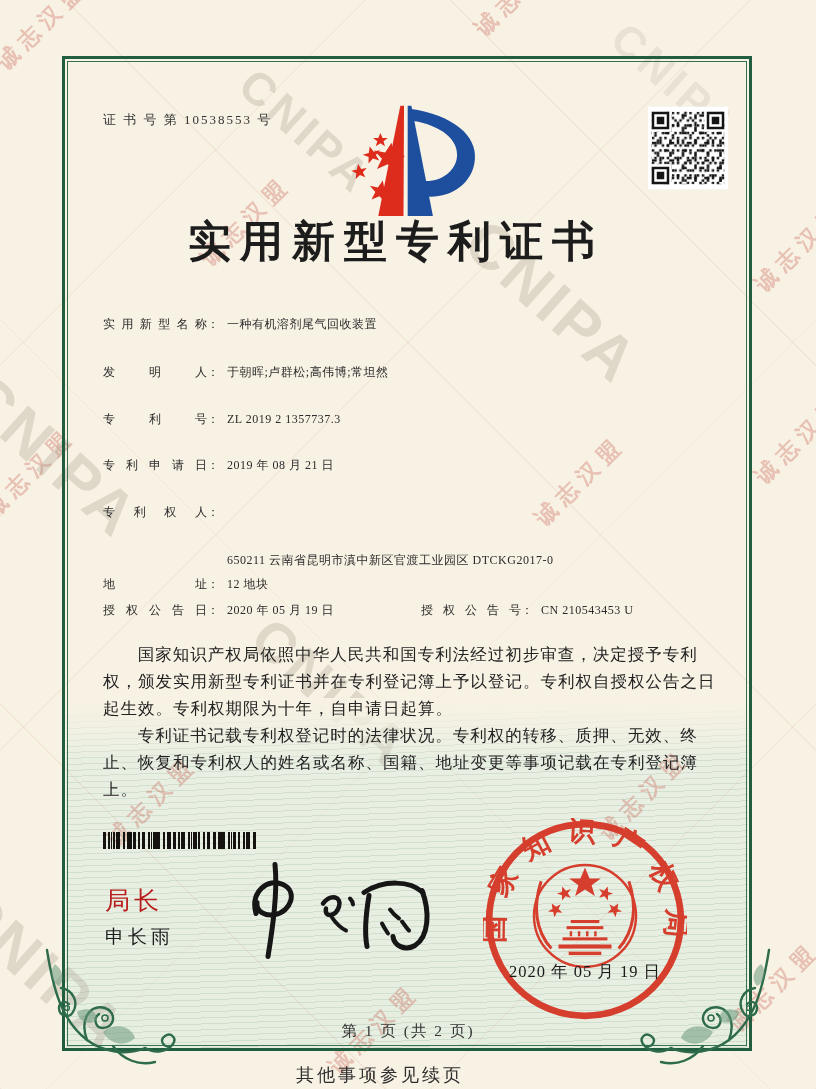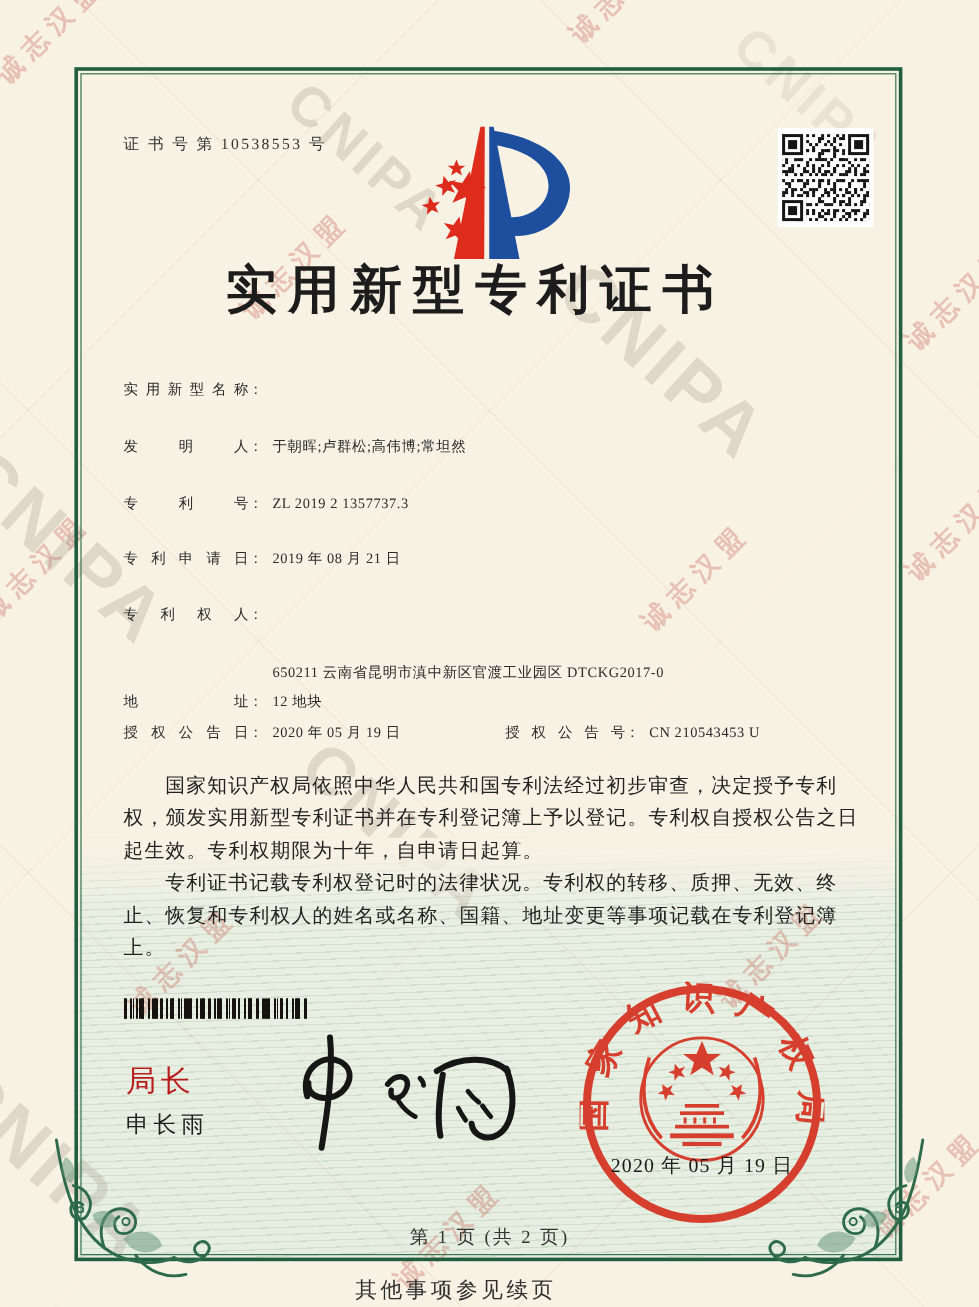--- a/index.html
+++ b/index.html
@@ -170,20 +170,21 @@
         <rect x="24" y="2" width="3" height="3"></rect>
         <rect x="2" y="24" width="3" height="3"></rect>
     </g>
   </svg>
 
   <div id="page-title" class="abs">实用新型专利证书</div>
 
   <div class="frow abs" style="top:312px">
     <span class="flabel">实用新型名称</span>
       <span class="fcolon">：</span>
+      <span class="fvalue">一种有机溶剂尾气回收装置</span>
   </div>
   <div class="frow abs" style="top:360px">
     <span class="flabel">发明人</span>
       <span class="fcolon">：</span>
       <span class="fvalue">于朝晖;卢群松;高伟博;常坦然</span>
   </div>
   <div class="frow abs" style="top:407px">
     <span class="flabel">专利号</span>
       <span class="fcolon">：</span>
       <span class="fvalue">ZL 2019 2 1357737.3</span>

